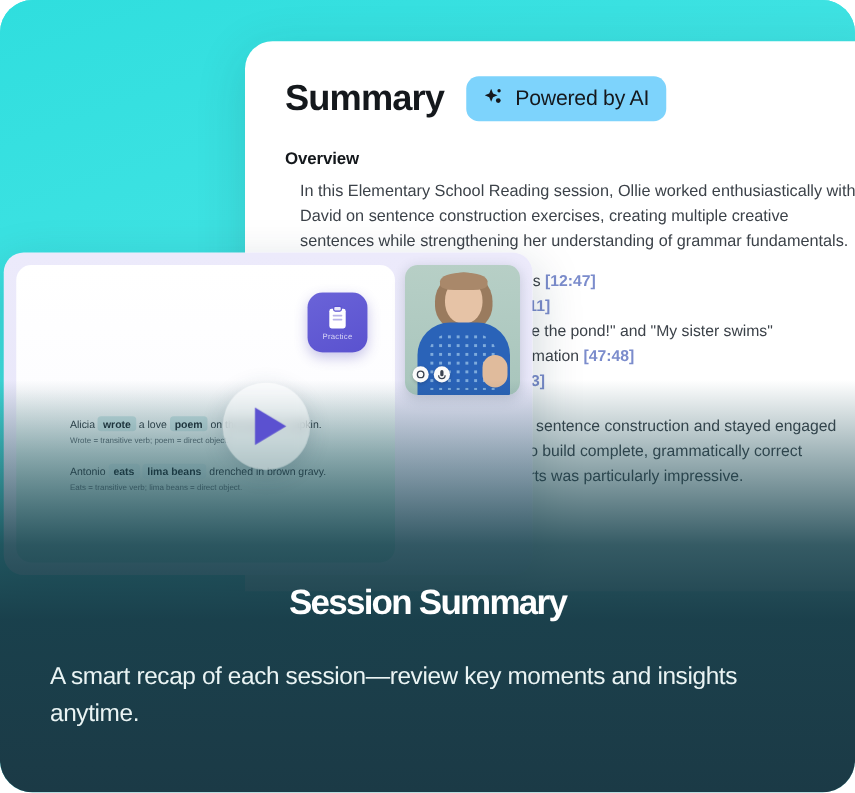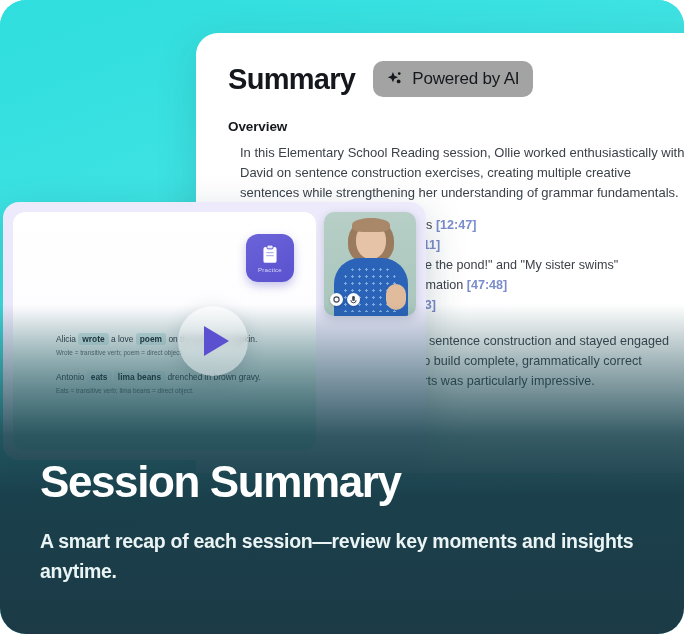--- a/index.html
+++ b/index.html
@@ -52,23 +52,23 @@
 
   .summary-title {
     font-size: 29px;
     font-weight: bold;
     letter-spacing: -0.7px;
     color: #14181c;
   }
 
   .ai-badge {
     display: flex;
-    align-items: center;
+    align-items: flex-start;
     gap: 8px;
-    background: #a3a3a3;
+    background: #7dd3fc;
     border-radius: 10px;
     padding: 8px 14px 8px 12px;
   }
   .ai-badge .label {
     font-size: 17px;
     font-weight: 500;
     color: #15181c;
     letter-spacing: -0.2px;
   }
   .sparkle { width: 19px; height: 19px; display: block; }
@@ -283,33 +283,34 @@
     pointer-events: none;
   }
 
   .hero {
     position: absolute;
     left: 40px;
     bottom: 48px;
     right: 40px;
   }
   .hero-title {
-    font-size: 44px;
+    font-size: 28px;
     font-weight: bold;
     color: #ffffff;
     letter-spacing: -1.4px;
     line-height: 52px;
     margin-bottom: 18px;
+    text-align: center;
   }
   .hero-sub {
     font-size: 19.5px;
     line-height: 30px;
     color: #eaf4f4;
     letter-spacing: -0.3px;
-    font-weight: 700;
+    font-weight: 400;
   }
 </style>
 </head>
 <body>
 
 <div id="frame">
 
   <div class="cyan-bg"></div>
 
   <div class="summary-card">

